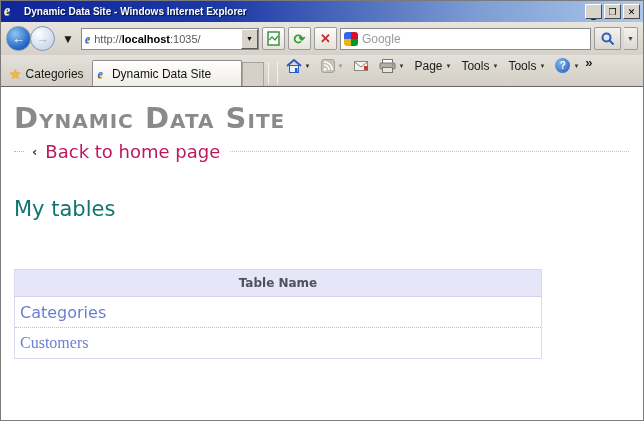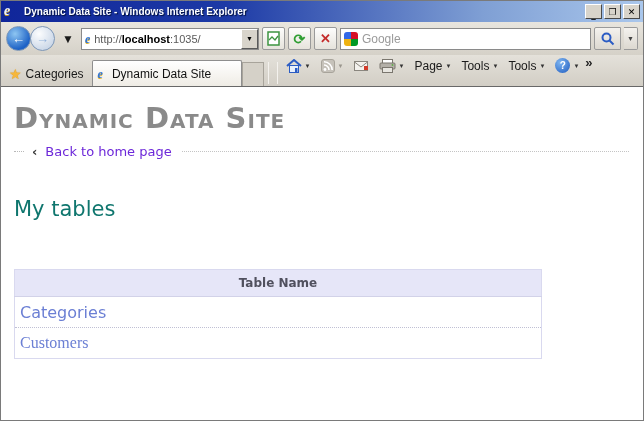--- a/index.html
+++ b/index.html
@@ -81,21 +81,21 @@
                  color:#fff; font-size:10px; font-weight:bold; display:flex; align-items:center; justify-content:center; }
 
   
   .content { flex:1; background:#fff; border-top:1px solid #686868; padding:12px 14px 0 13px;
              font-family:"DejaVu Sans", sans-serif; overflow:hidden; }
   .site-title { font-variant:small-caps; font-size:29px; font-weight:600; letter-spacing:1px;
                 color:#8a8a8a; margin-top:2px; }
   .back-line { display:flex; align-items:center; margin-top:8px; height:16px; }
   .dots-left { width:10px; border-bottom:1px dotted #b8b8b8; height:1px; margin-right:8px; }
   .back-arrow { color:#3a3a3a; font-size:13px; font-weight:bold; margin-right:8px; }
-  .back-link { color:#6d28d9; font-size:13px; text-decoration:none; }
+  .back-link { color:#be185d; font-size:18px; text-decoration:none; }
   .dots-right { flex:1; border-bottom:1px dotted #c4c4c4; height:1px; margin-left:10px; }
   .section-heading { font-size:21px; font-weight:400; color:#0f766e; margin-top:38px; }
   .dd-table { margin-top:48px; width:528px; border:1px solid #d9d9ef; border-collapse:collapse; }
   .dd-table .hdr { background:#e6e6f8; height:27px; text-align:center; font-size:12px;
                    font-weight:bold; color:#50505e; border-bottom:1px solid #d2d2e8; }
   .dd-table .row { height:31px; font-size:16px; }
   .dd-table .row + .row { border-top:1px dotted #c0c0d4;font-family:Liberation Serif, serif; }
   .dd-table .row a { color:#6b7fd4; text-decoration:none; padding-left:5px; }
 </style>
 </head>

